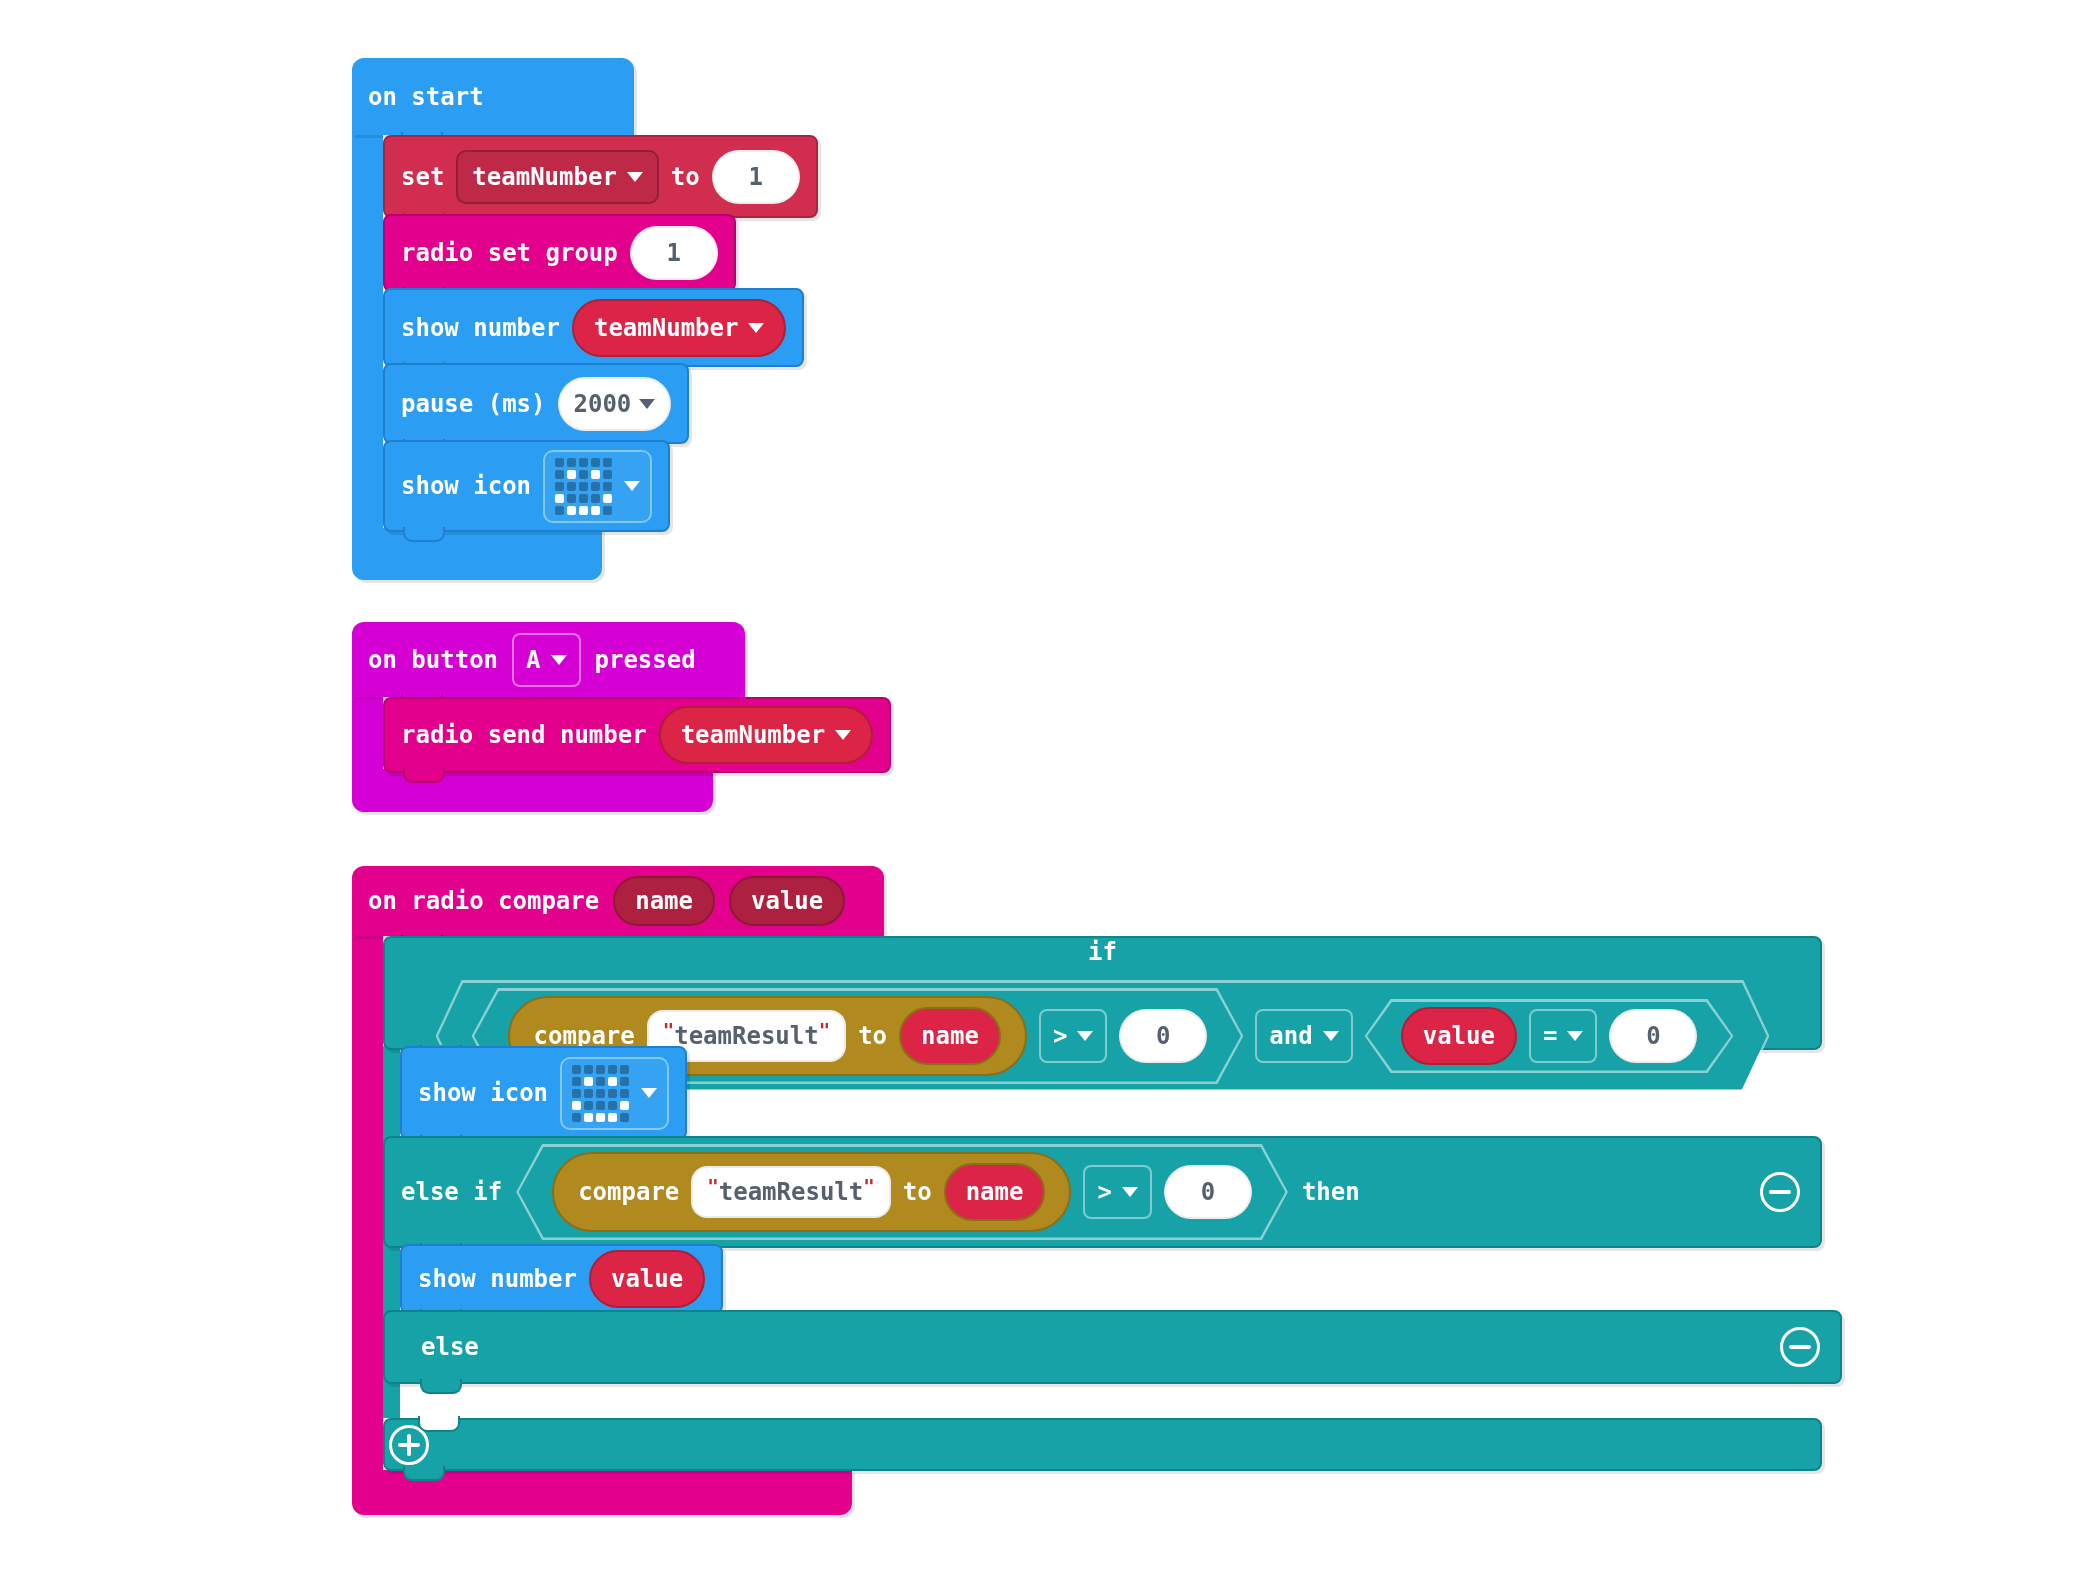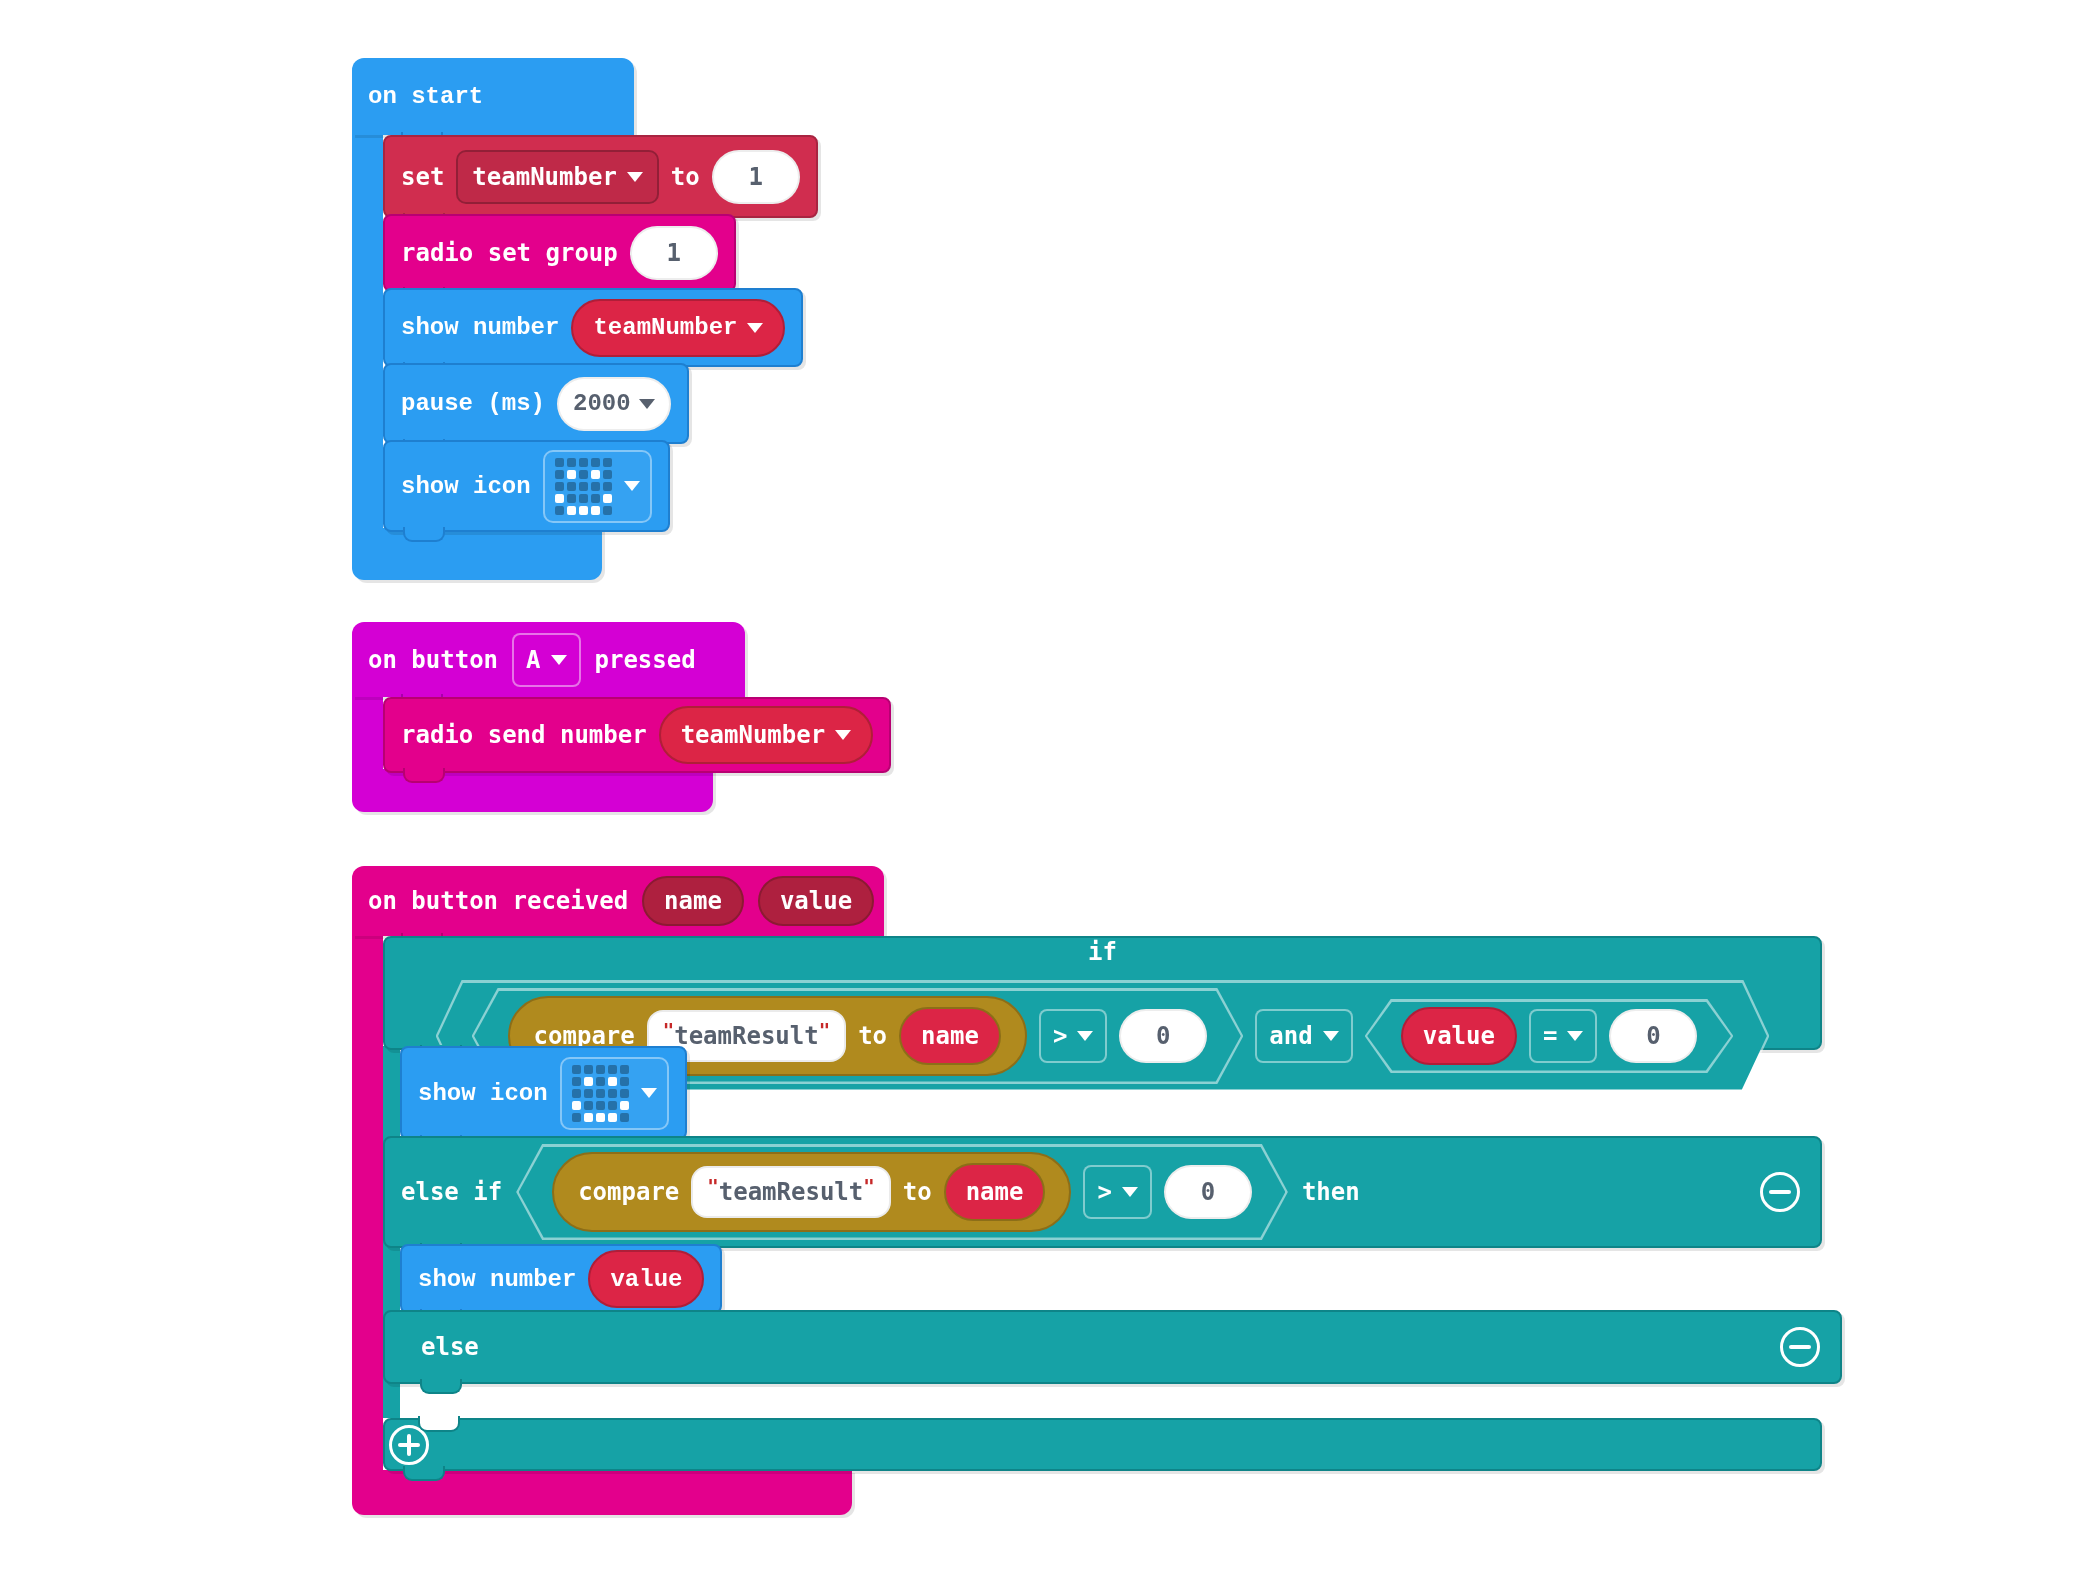--- a/index.html
+++ b/index.html
@@ -16,21 +16,21 @@
   html,body{margin:0;padding:0;background:#fff;}
   .canvas{position:relative;width:2092px;height:1570px;background:#fff;overflow:hidden;
           font-family:"DejaVu Sans Mono","Liberation Mono",monospace;font-size:24px;font-weight:bold;color:#fff;}
   .abs{position:absolute;}
   .kw{white-space:pre;}
   
   .hat-header{display:flex;align-items:center;gap:14px;padding:0 16px;border-radius:12px 12px 0 0;z-index:1;
               box-shadow:3px 3px 0 rgba(0,0,0,.10);}
   .spine{z-index:0;}
   .footer{border-radius:0 0 12px 12px;z-index:1;box-shadow:3px 3px 0 rgba(0,0,0,.10);}
-  .c-blue{background:var(--blue);font-family:Liberation Mono, monospace;} .c-red{background:var(--red);text-align:center;} .c-pink{background:var(--pink);}
+  .c-blue{background:var(--blue);} .c-red{background:var(--red);text-align:center;} .c-pink{background:var(--pink);}
   .c-purple{background:var(--purple);} .c-teal{background:var(--teal);}
   
   .stmt{display:flex;align-items:center;gap:12px;padding:0 16px;width:max-content;border-radius:8px;z-index:1;
         box-shadow:3px 3px 0 rgba(0,0,0,.10);}
   .stmt.c-blue{border:2px solid var(--blue-dk);}
   .stmt.c-red{border:2px solid var(--red-dk);}
   .stmt.c-pink{border:2px solid var(--pink-dk);}
   
   .row{display:flex;align-items:center;gap:14px;padding:0 16px;background:var(--teal);
        border:2px solid var(--teal-dk);border-radius:8px;z-index:1;box-shadow:3px 3px 0 rgba(0,0,0,.10);}
@@ -187,21 +187,21 @@
   <div class="abs stmt c-pink" style="left:383px;top:697px;height:72px;">
     <span class="kw">radio send number</span>
     <span class="oval-red">
       <span>teamNumber</span>
       <i class="car"></i>
     </span>
     <i class="tab t-pink"></i>
   </div>
 
   <div class="abs hat-header c-pink" style="left:352px;top:866px;width:500px;height:70px;">
-    <span class="kw">on button received</span>
+    <span class="kw">on radio compare</span>
     <span class="oval-param">
       <span>name</span>
     </span>
     <span class="oval-param">
       <span>value</span>
     </span>
     <i class="tab t-pink"></i>
   </div>
   <div class="abs spine c-pink" style="left:352px;top:936px;width:31px;height:534px;"></div>
   <div class="abs footer c-pink" style="left:352px;top:1470px;width:500px;height:45px;"></div>

